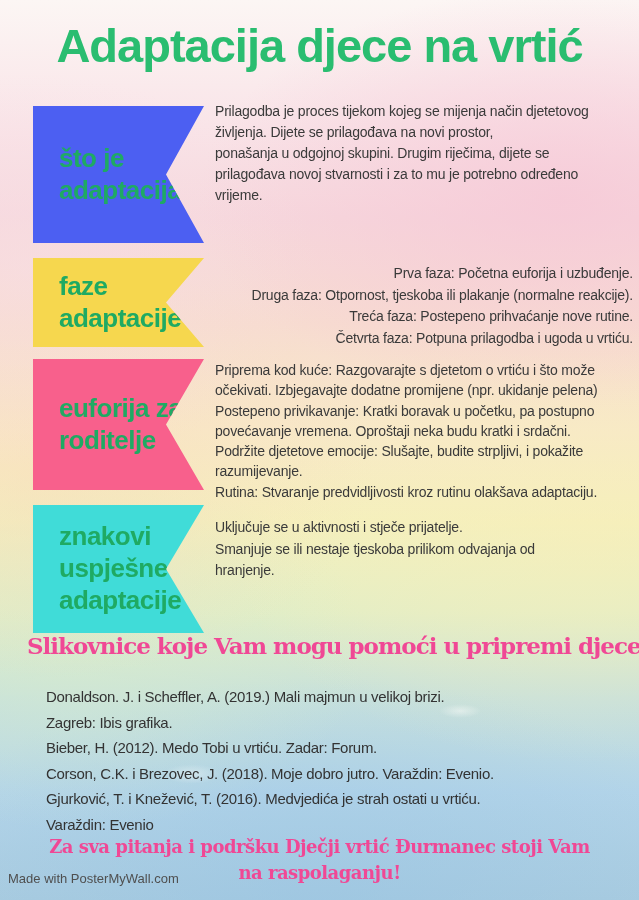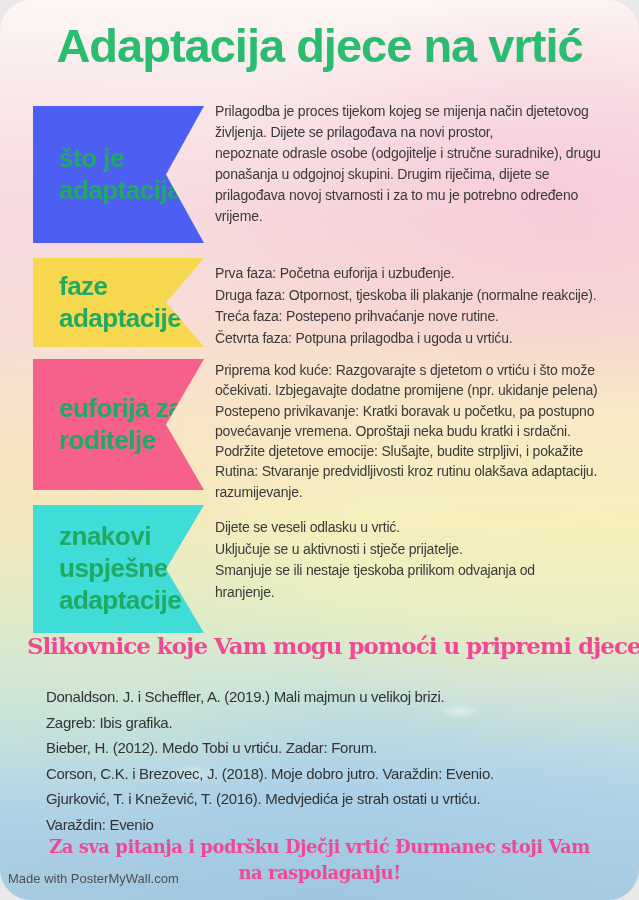--- a/index.html
+++ b/index.html
@@ -15,21 +15,20 @@
       radial-gradient(460px 300px at 8% 52%, rgba(249,221,186,0.55), transparent 70%),
       radial-gradient(520px 320px at 92% 60%, rgba(248,238,185,0.50), transparent 70%),
       radial-gradient(420px 260px at 12% 72%, rgba(214,236,205,0.55), transparent 70%),
       radial-gradient(600px 320px at 50% 102%, rgba(150,195,228,0.55), transparent 75%),
       radial-gradient(40px 14px at 30% 86%, rgba(255,255,255,0.55), transparent 70%),
       radial-gradient(30px 10px at 72% 79%, rgba(255,255,255,0.5), transparent 70%),
       linear-gradient(180deg,
         #fcf6f4 0%, #f9e4e8 14%, #f6d8dd 24%, #f7dcd0 36%,
         #f8e9c9 48%, #f4f0bd 58%, #e3eec6 68%, #c6e0dd 78%,
         #b4d5e9 88%, #aaccdf 100%);
-    border-radius: 31px;
   }
   .title{
     position:absolute;top:20px;left:0;right:0;
     text-align:center;
     font-size:47px;font-weight:700;letter-spacing:-1px;line-height:1.1;
   }
   .banner{
     position:absolute;left:33px;width:171px;
     clip-path:polygon(0 0, 100% 0, calc(100% - 38px) 50%, 100% 100%, 0 100%);
     display:flex;flex-direction:column;justify-content:center;
@@ -40,21 +39,21 @@
   }
   .para{
     position:absolute;left:215px;width:418px;
     color:#3a3a3a;
   }
   .para .line{
     white-space:nowrap;
     font-size:14px;letter-spacing:-0.2px;
   }
   .para-1 .line{line-height:21px;}
-  .para-2 .line{line-height:21.5px;}
+  .para-2 .line{line-height:21.5px;text-align:right;}
   .para-3 .line{line-height:20.3px;}
   .para-4 .line{line-height:21.5px;}
   .books-heading{
     position:absolute;top:632px;left:27px;
     font-family:"DejaVu Serif",serif;
     font-size:23px;font-weight:700;letter-spacing:-1px;
     white-space:nowrap;
   }
   .books-list{
     position:absolute;top:684px;left:46px;right:10px;
@@ -81,21 +80,20 @@
 
   <div class="title" style="color: rgb(42, 189, 112);">Adaptacija djece na vrtić</div>
 
   <div class="banner" style="top: 106px; height: 137px; background: rgb(76, 95, 242);">
     <div class="label-line" style="color: rgb(31, 170, 99);">što je</div>
     <div class="label-line" style="color: rgb(31, 170, 99);">adaptacija?</div>
   </div>
   <div class="para para-1" style="top:101px;">
     <div class="line">Prilagodba je proces tijekom kojeg se mijenja način djetetovog</div>
     <div class="line">življenja. Dijete se prilagođava na novi prostor,</div>
-    <div class="line">nepoznate odrasle osobe (odgojitelje i stručne suradnike), drugu</div>
     <div class="line">ponašanja u odgojnoj skupini. Drugim riječima, dijete se</div>
     <div class="line">prilagođava novoj stvarnosti i za to mu je potrebno određeno</div>
     <div class="line">vrijeme.</div>
   </div>
 
   <div class="banner" style="top: 258px; height: 89px; background: rgb(246, 215, 78);">
     <div class="label-line" style="color: rgb(31, 170, 99);">faze</div>
     <div class="label-line" style="color: rgb(31, 170, 99);">adaptacije</div>
   </div>
   <div class="para para-2" style="top:263px;">
@@ -108,31 +106,30 @@
   <div class="banner" style="top: 359px; height: 131px; background: rgb(248, 96, 140);">
     <div class="label-line" style="color: rgb(31, 170, 99);">euforija za</div>
     <div class="label-line" style="color: rgb(31, 170, 99);">roditelje</div>
   </div>
   <div class="para para-3" style="top:360px;">
     <div class="line">Priprema kod kuće: Razgovarajte s djetetom o vrtiću i što može</div>
     <div class="line">očekivati. Izbjegavajte dodatne promijene (npr. ukidanje pelena)</div>
     <div class="line">Postepeno privikavanje: Kratki boravak u početku, pa postupno</div>
     <div class="line">povećavanje vremena. Oproštaji neka budu kratki i srdačni.</div>
     <div class="line">Podržite djetetove emocije: Slušajte, budite strpljivi, i pokažite</div>
+    <div class="line">razumijevanje.</div>
     <div class="line">Rutina: Stvaranje predvidljivosti kroz rutinu olakšava adaptaciju.</div>
-    <div class="line">razumijevanje.</div>
   </div>
 
   <div class="banner" style="top: 505px; height: 128px; background: rgb(64, 220, 216);">
     <div class="label-line" style="color: rgb(31, 170, 99);">znakovi</div>
     <div class="label-line" style="color: rgb(31, 170, 99);">uspješne</div>
     <div class="label-line" style="color: rgb(31, 170, 99);">adaptacije</div>
   </div>
   <div class="para para-4" style="top:517px;">
-    <div class="line">Dijete se veseli odlasku u vrtić.</div>
     <div class="line">Uključuje se u aktivnosti i stječe prijatelje.</div>
     <div class="line">Smanjuje se ili nestaje tjeskoba prilikom odvajanja od</div>
     <div class="line">hranjenje.</div>
   </div>
 
   <div class="books-heading" style="color: rgb(240, 72, 149);">Slikovnice koje Vam mogu pomoći u pripremi djece:</div>
   <div class="books-list">
     <div class="book-line">Donaldson. J. i Scheffler, A. (2019.) Mali majmun u velikoj brizi.</div>
     <div class="book-line">Zagreb: Ibis grafika.</div>
     <div class="book-line">Bieber, H. (2012). Medo Tobi u vrtiću. Zadar: Forum.</div>

